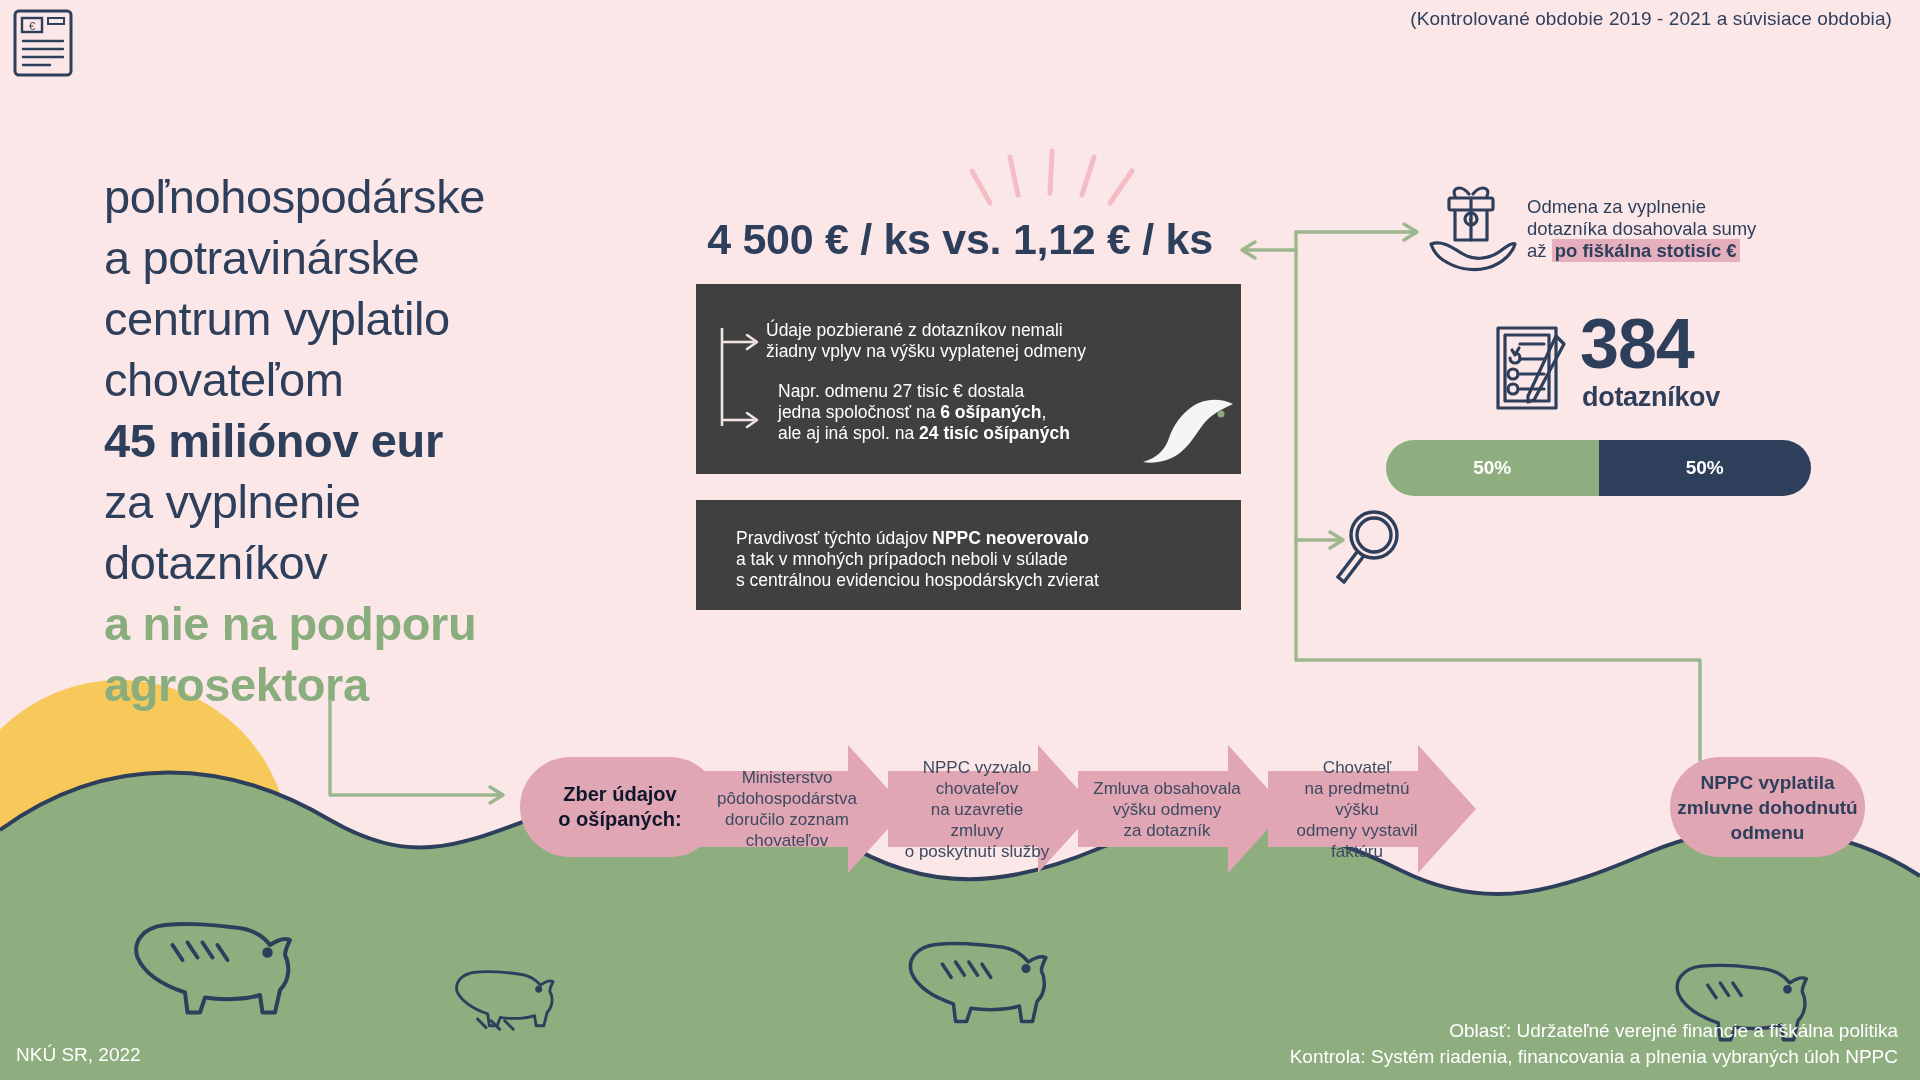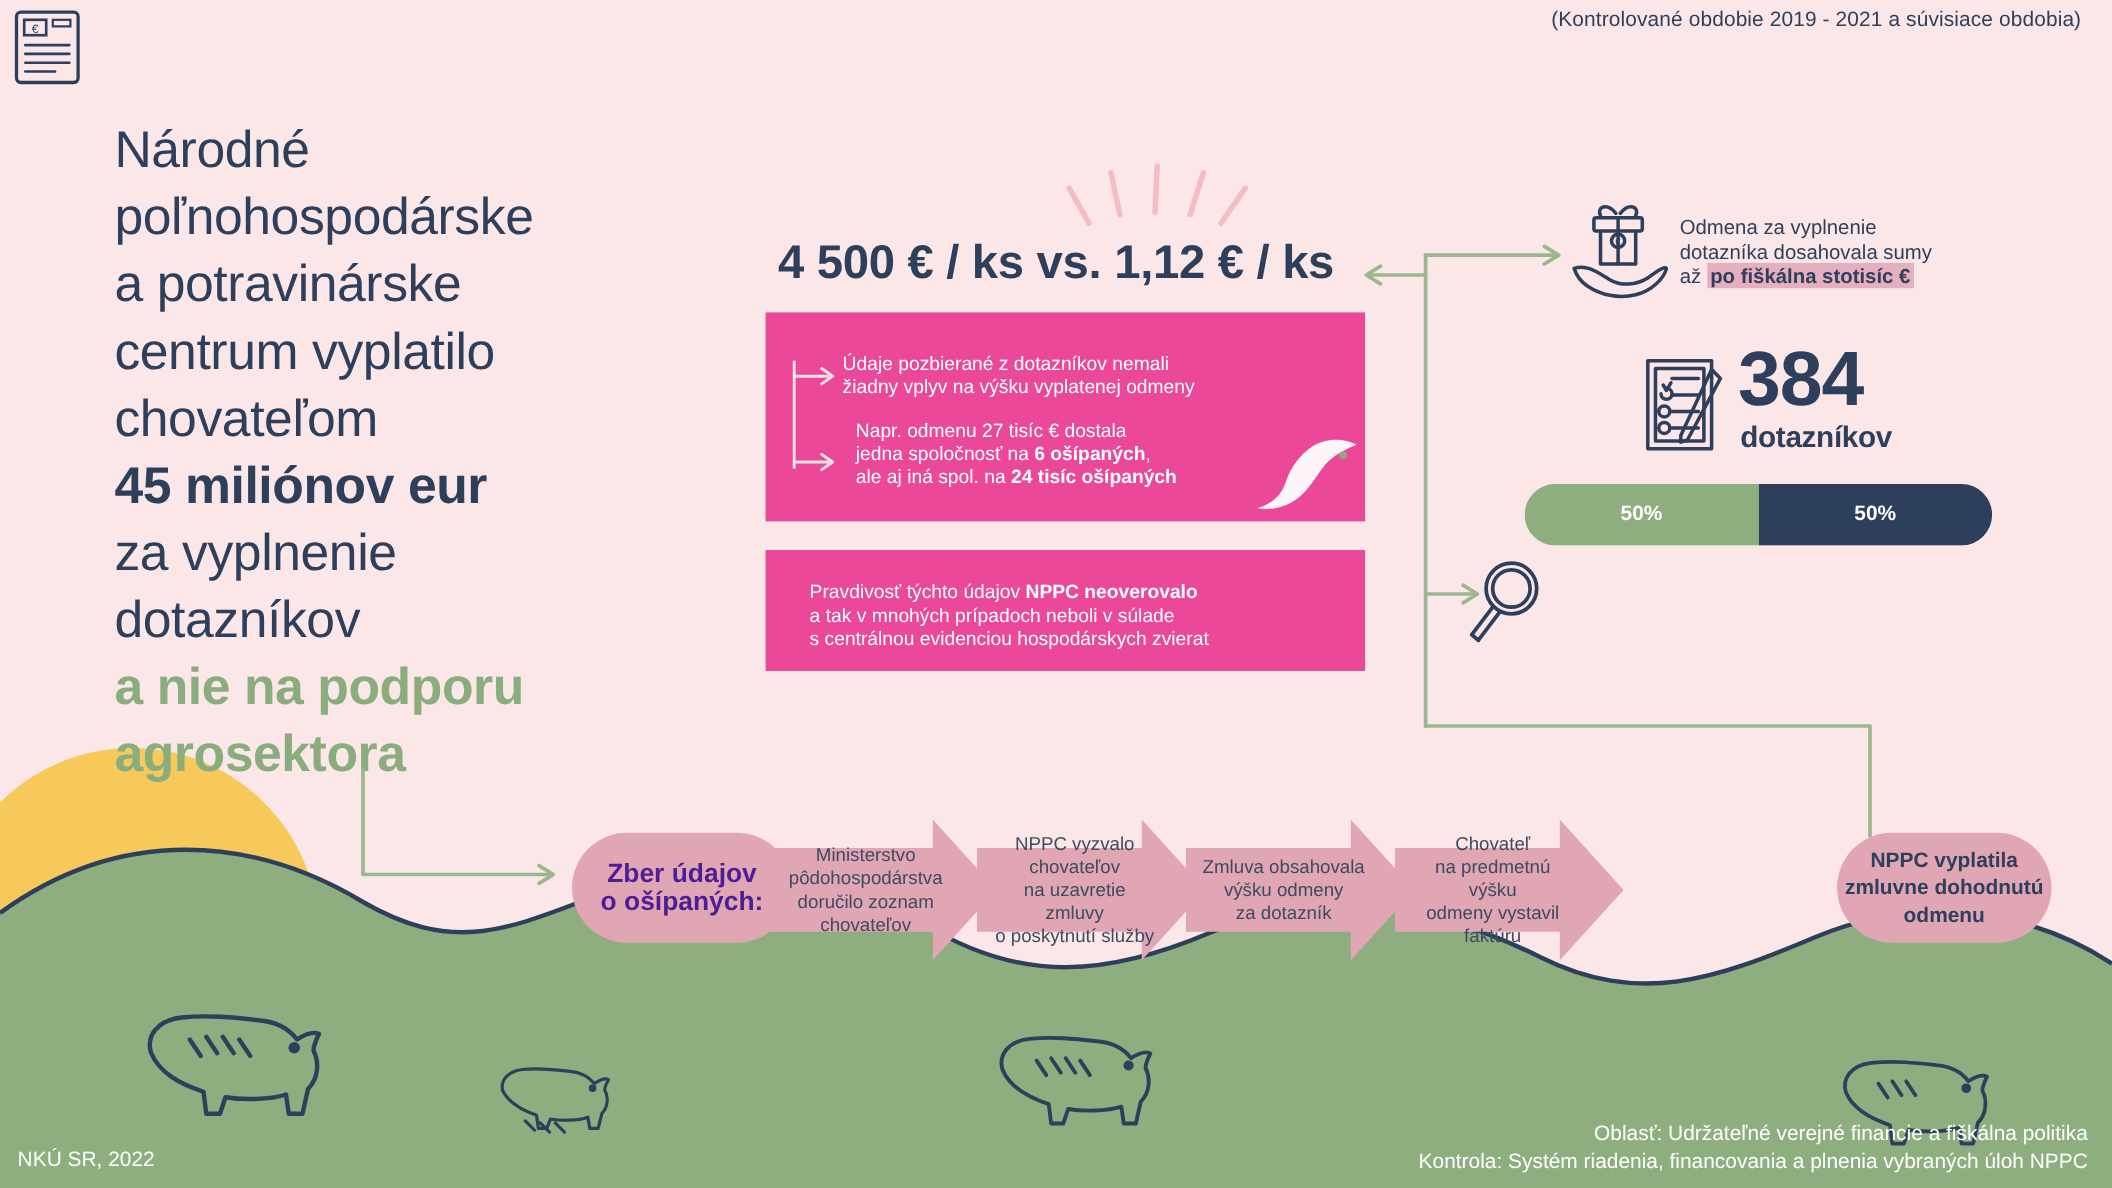--- a/index.html
+++ b/index.html
@@ -35,21 +35,21 @@
 
   
   .compare{
     position:absolute;left:700px;top:215px;width:520px;text-align:center;
     font-size:43px;font-weight:700;color:#2e3f5c;letter-spacing:-0.3px;
   }
   .sparks{position:absolute;left:960px;top:145px;width:200px;height:70px;}
 
   
   .gbox{
-    position:absolute;background:#ec4899;color:#fff;
+    position:absolute;background:#404040;color:#fff;
     box-sizing:border-box;
   }
   #gbox1{left:696px;top:284px;width:545px;height:190px;}
   #gbox2{left:696px;top:500px;width:545px;height:110px;}
 
   .gbox .txt{
     position:absolute;font-size:17.5px;line-height:21px;font-weight:400;
     color:#ffffff;
   }
   #g1t1{left:70px;top:36px;}
@@ -95,21 +95,21 @@
   .control-text{
     position:absolute;left:1424px;top:512px;width:420px;
     font-size:18.5px;line-height:22px;color:#2e3f5c;
   }
 
   
   .flow{position:absolute;left:520px;top:745px;width:1340px;height:130px;}
   .pill{
     position:absolute;background:#e0a6b4;border-radius:60px;
     display:flex;align-items:center;justify-content:center;text-align:center;
-    color:#4c1d95;font-weight:700;font-size:24px;line-height:25px;
+    color:#0f172a;font-weight:700;font-size:20px;line-height:25px;
     box-sizing:border-box;
   }
   #pill-start{left:0px;top:12px;width:200px;height:100px;}
   #pill-end{left:1150px;top:12px;width:195px;height:100px;color:#2e3f5c;font-size:19px;}
 
   .arrow{
     position:absolute;top:0px;height:128px;width:208px;
     color:#3d4a60;font-size:17px;line-height:21px;text-align:center;
   }
   .arrow .ashape{
@@ -199,21 +199,21 @@
       <line x1="11" y1="33" x2="51" y2="33"></line>
       <line x1="11" y1="41" x2="51" y2="41"></line>
       <line x1="11" y1="49" x2="51" y2="49"></line>
       <line x1="11" y1="57" x2="38" y2="57"></line>
     </g>
   </svg>
 
   <div class="period-note">(Kontrolované obdobie 2019 - 2021 a súvisiace obdobia)</div>
 
   <div class="headline">
-    <span>Národné</span><br>
+    <br>
     <span>poľnohospodárske</span><br>
     <span>a potravinárske</span><br>
     <span>centrum vyplatilo</span><br>
     <span>chovateľom</span><br>
     <b>45 miliónov eur</b><br>
     <span>za vyplnenie</span><br>
     <span>dotazníkov</span><br>
     <span class="green">a nie na podporu</span><br>
     <span class="green">agrosektora</span>
   </div>

